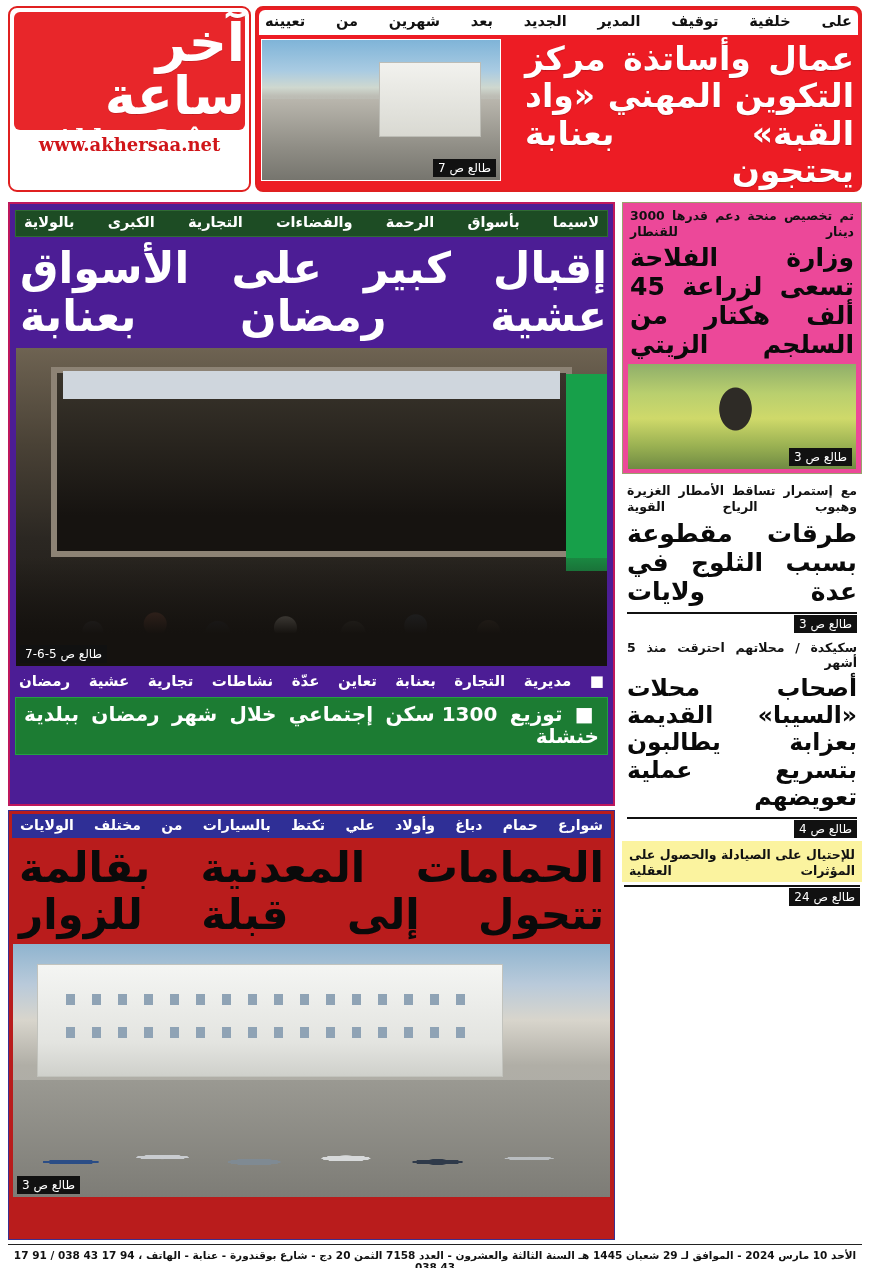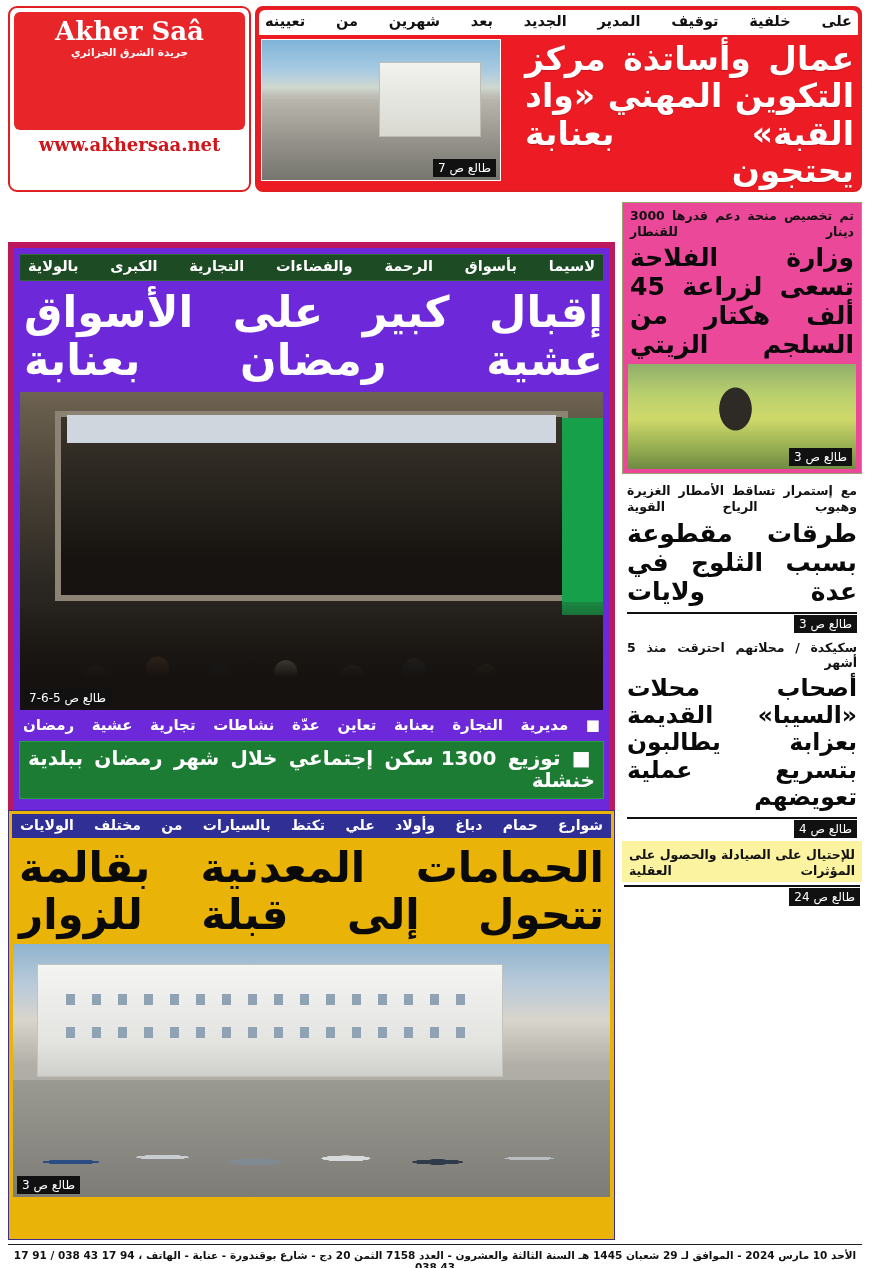--- a/index.html
+++ b/index.html
@@ -70,21 +70,21 @@
   .topbanner-text{
     flex:1;color:#fff;font-size:33px;font-weight:700;line-height:1.13;
     text-align:justify;text-align-last:justify;padding-top:1px;
     text-shadow:0 1px 1px rgba(0,0,0,.18);
   }
   .topbanner-photo{width:238px;height:140px;border:1px solid #fff;}
 
   
   .lead{
     position:absolute;top:202px;left:8px;width:607px;height:604px;
-    background:#6d28d9;border:6px solid #be185d;box-sizing:border-box;overflow:hidden;margin-top:40px;
+    background:#4c1d95;border:2px solid #be185d;box-sizing:border-box;overflow:hidden;
   }
   .lead-kickerbar{
     margin:6px 5px 0 5px;background:#1d4c24;border:1px solid #2f6b33;
     color:#fff;font-size:14.5px;font-weight:700;text-align:center;
     padding:4px 8px 5px 8px;line-height:1.1;
     text-align:justify;text-align-last:justify;
   }
   .lead-hl{
     color:#fff;font-size:43px;font-weight:700;line-height:1.12;
     padding:7px 6px 6px 10px;text-align:justify;text-align-last:justify;
@@ -98,21 +98,21 @@
   }
   .lead-greenbox{
     margin:4px 5px 5px 5px;background:#1c7c33;border:1px solid #23a043;
     color:#fff;font-size:20px;font-weight:700;padding:5px 8px 7px 8px;
     text-align:justify;text-align-last:justify;line-height:1.1;
   }
 
   
   .second{
     position:absolute;top:810px;left:8px;width:607px;height:430px;
-    background:#eab308;border:1px solid #3b2f8f;box-sizing:border-box;overflow:hidden;
+    background:#b91c1c;border:1px solid #3b2f8f;box-sizing:border-box;overflow:hidden;
   }
   .second-kickerbar{
     margin:3px 3px 0 3px;background:#2f2f96;color:#fff;
     font-size:14px;font-weight:700;text-align:center;padding:4px 8px 5px 8px;
     line-height:1.1;text-align:justify;text-align-last:justify;
   }
   .second-hl{
     color:#0a0a0a;font-size:42px;font-weight:700;line-height:1.1;
     padding:7px 10px 4px 10px;text-align:justify;text-align-last:justify;
   }
@@ -232,20 +232,21 @@
       radial-gradient(ellipse at 88% 64%,#b9bdc0 0 24px,transparent 25px);
   }
 </style>
 </head>
 <body>
 
 <div class="page">
 
   <div class="masthead">
     <div class="mast-red">
+      <div class="mast-ar">آخر ساعة</div>
       <div class="mast-lat">Akher Saâ</div>
       <div class="mast-sub">جريدة الشرق الجزائري</div>
     </div>
     <div class="mast-url">www.akhersaa.net</div>
   </div>
 
   <div class="topbanner">
     <div class="topbanner-kicker kicker">على خلفية توقيف المدير الجديد بعد شهرين من تعيينه</div>
     <div class="topbanner-body">
       <div class="topbanner-text hl">عمال وأساتذة مركز التكوين المهني «واد القبة» بعنابة يحتجون</div>

